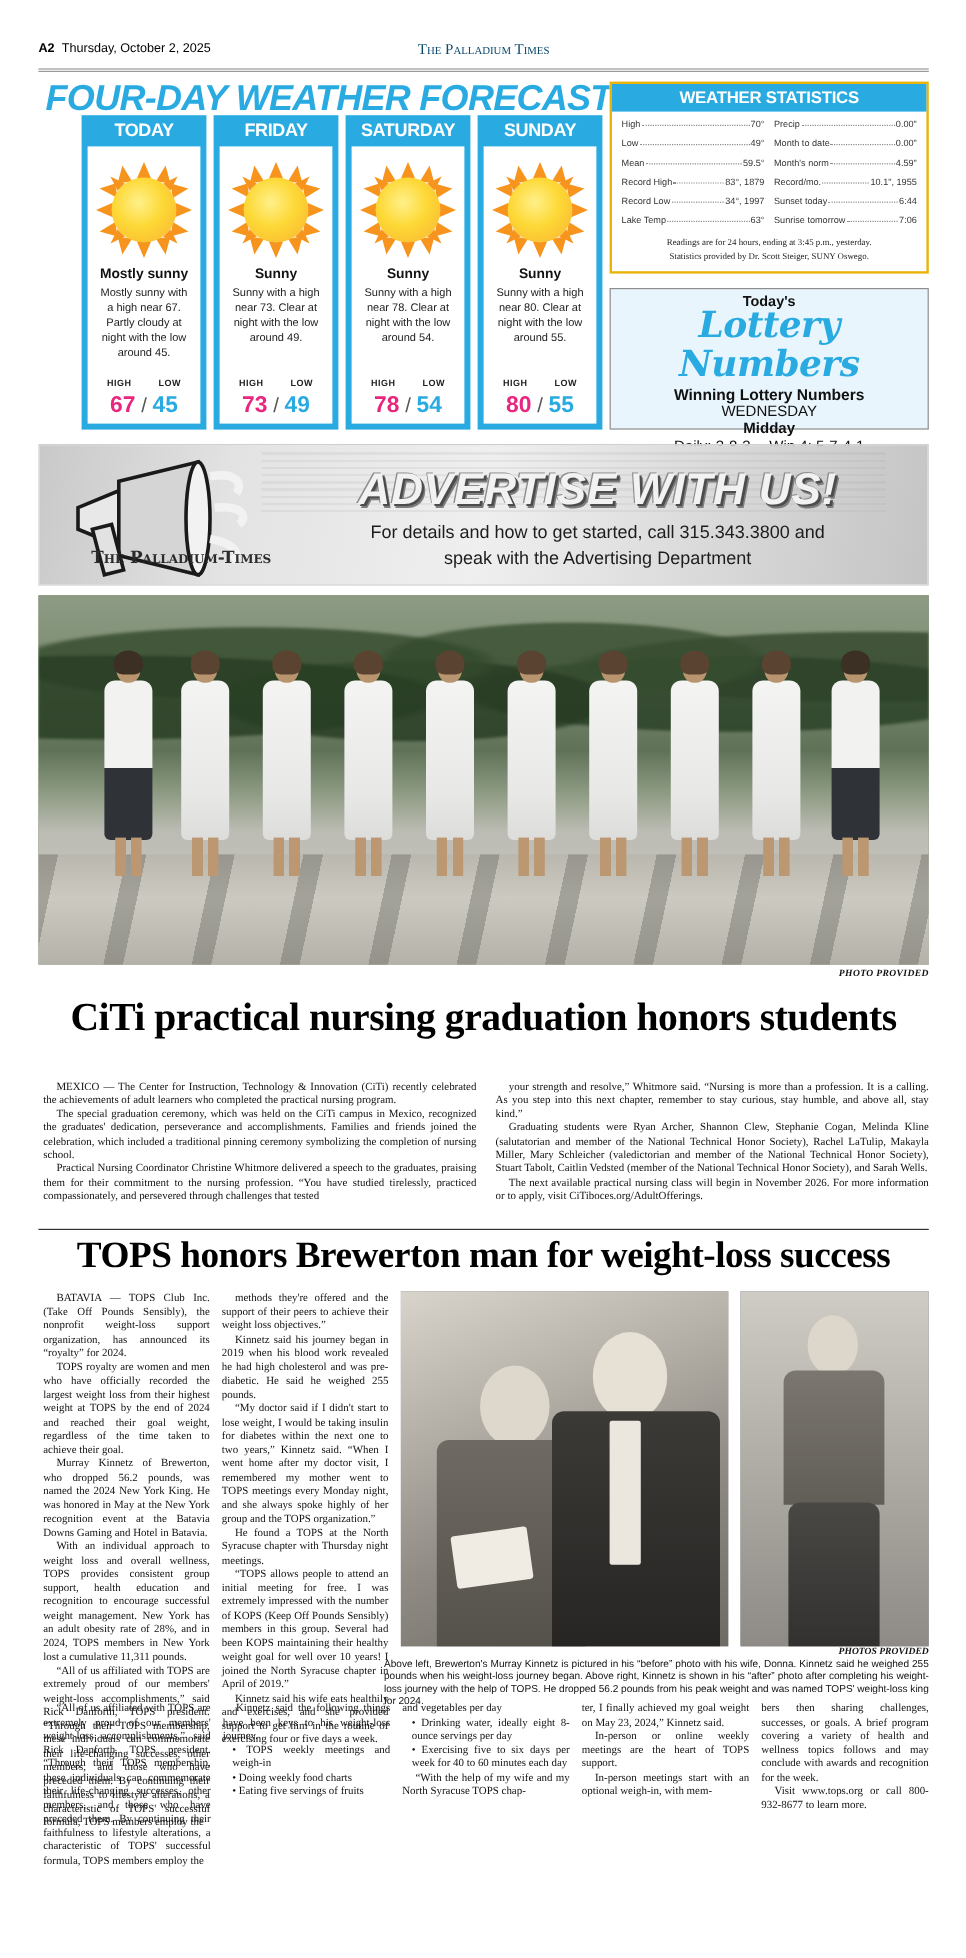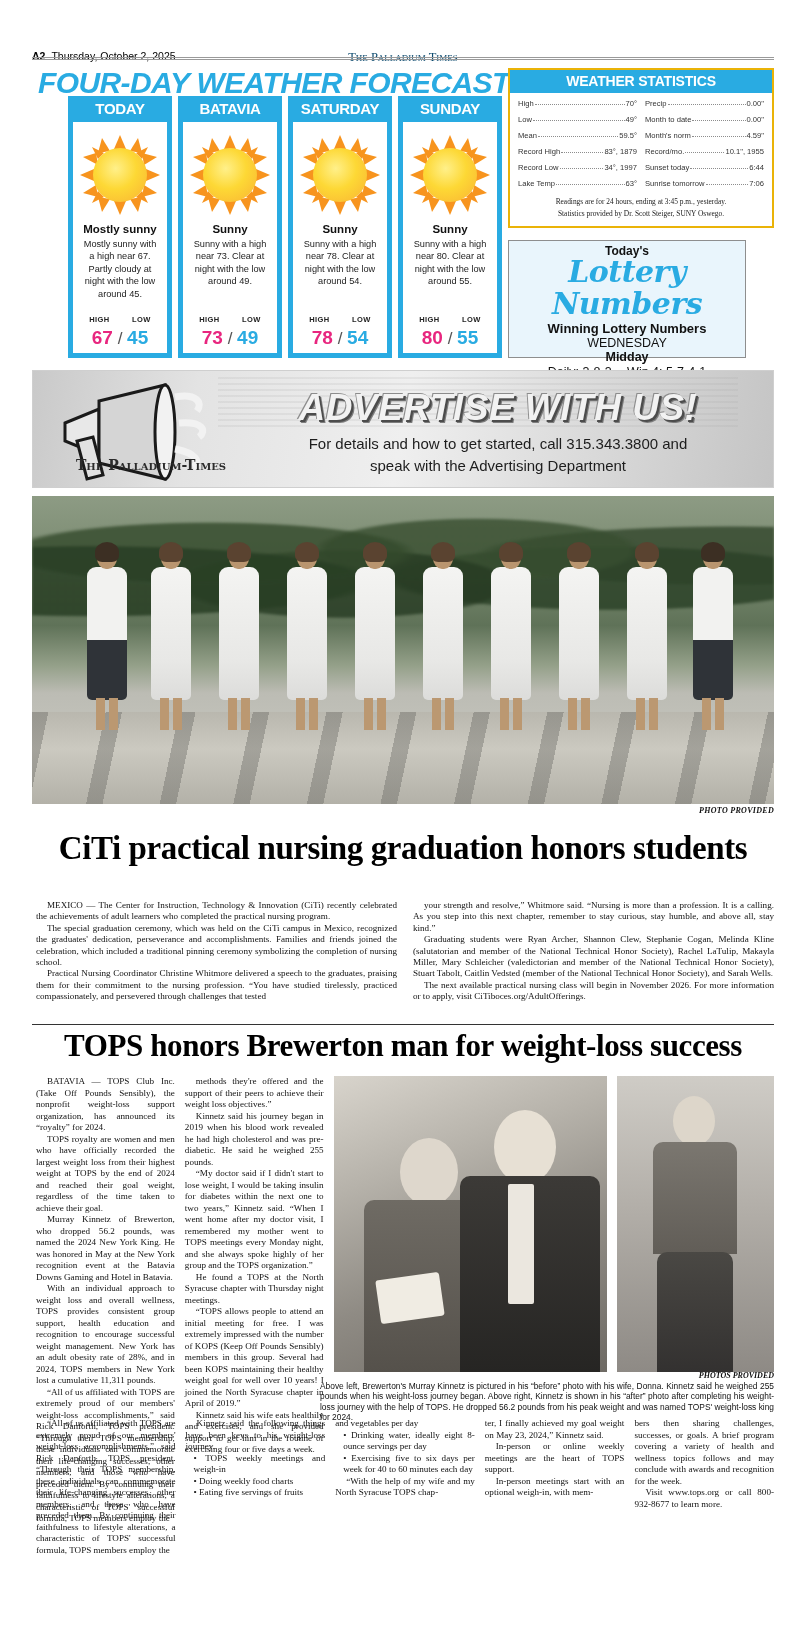--- a/index.html
+++ b/index.html
@@ -6,21 +6,21 @@
   html, body {
     width: 805px; height: 1632px;
     background: #ffffff;
     font-family: "Liberation Serif", serif;
     overflow: hidden;
   }
   .page { position: relative; width: 805px; height: 1632px; background: #fff; }
 
   
   .masthead {
-    position: absolute; left: 32px; top: 50px; width: 742px; height: 22px;
+    position: absolute; left: 32px; top: 34px; width: 742px; height: 22px;
     display: flex; align-items: baseline;
   }
   .folio {
     font-family: "Liberation Sans", sans-serif;
     font-weight: bold; font-size: 10.5px; color: #000; letter-spacing: 0;
   }
   .folio-date {
     font-family: "Liberation Sans", sans-serif;
     font-size: 10.5px; color: #000; margin-left: 6px;
   }
@@ -115,21 +115,21 @@
     border-bottom: 1px dotted #8d8d8d; transform: translateY(-1px);
   }
   .stat-val { flex: 0 0 auto; }
   .stats-note {
     text-align: center; font-family: "Liberation Serif", serif;
     font-size: 7.4px; line-height: 9.6px; color: #222; padding: 2px 10px 0 10px;
   }
 
   
   .lotto-box {
-    position: absolute; left: 508px; top: 240px; width: 238px; height: 118px;
+    position: absolute; left: 508px; top: 240px; width: 266px; height: 118px;
     border: 1px solid #8e8e8e; background: #E9F5FC; text-align: center;
     padding-top: 3px;
   }
   .lotto-todays {
     font-family: "Liberation Sans", sans-serif; font-weight: bold;
     font-size: 12px; color: #111;
   }
   .lotto-script {
     font-family: "DejaVu Serif", serif; font-style: italic; font-weight: bold;
     font-size: 30px; color: #29ABE2; line-height: 32px; letter-spacing: -0.5px;
@@ -376,21 +376,21 @@
               <div class="hl-lbl">LOW</div>
             </div>
         </div>
         <div class="wx-nums">
           <span class="t-high">67</span><span class="t-slash"> / </span><span class="t-low">45</span>
         </div>
       </div>
     </div>
 
     <div class="wx-card">
-      <div class="wx-day">BATAVIA</div>
+      <div class="wx-day">FRIDAY</div>
       <div class="wx-body">
         <div class="sun">
           <svg class="rays" viewBox="0 0 84 84">
               <g fill="#F7941E">
                 <path d="M42 2 L48 16 L36 16 Z"></path>
                 <path d="M42 82 L36 68 L48 68 Z"></path>
                 <path d="M2 42 L16 36 L16 48 Z"></path>
                 <path d="M82 42 L68 48 L68 36 Z"></path>
                 <path d="M14 14 L26 20 L20 26 Z"></path>
                 <path d="M70 14 L64 26 L58 20 Z"></path>

